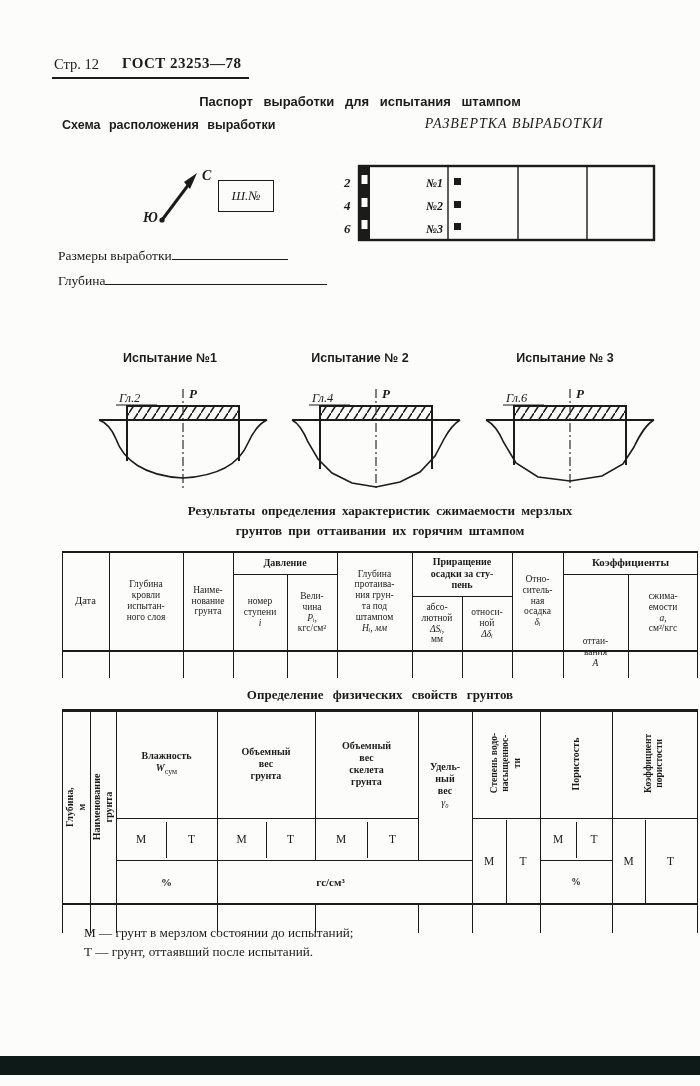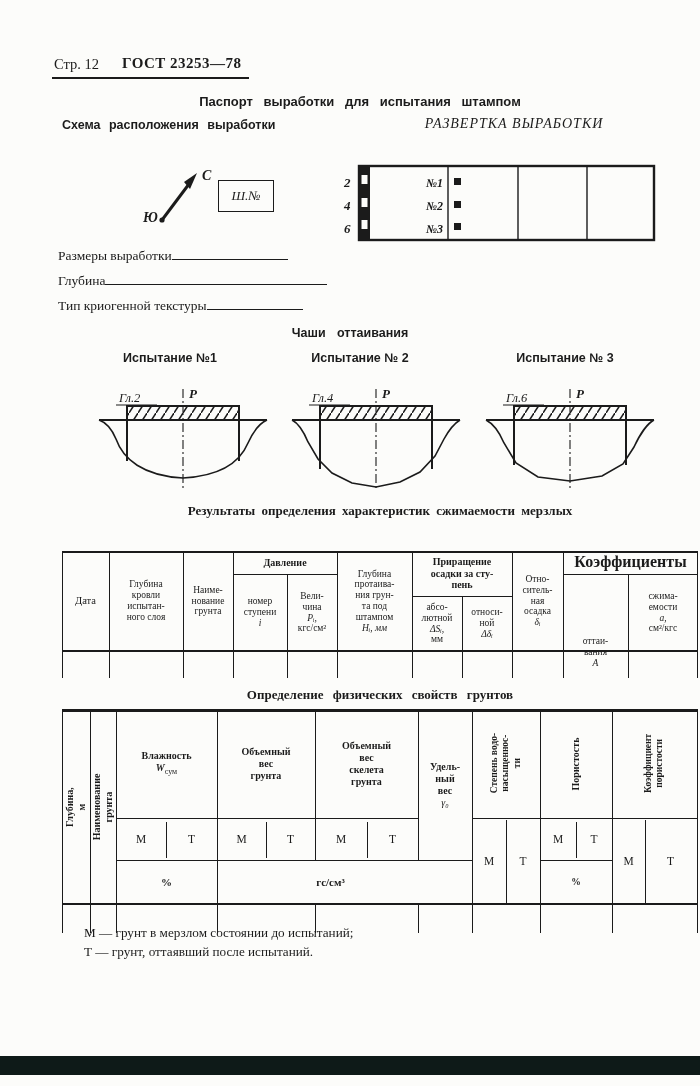--- a/index.html
+++ b/index.html
@@ -70,25 +70,21 @@
     <rect x="114" y="41" width="7" height="7" fill="#1b1b1b"></rect>
     <rect x="114" y="63" width="7" height="7" fill="#1b1b1b"></rect>
   </svg>
 
   <div class="field" style="left:58px;top:246px;text-align:center;">
     <span>Размеры выработки</span><span class="fill" style="width:116px;"></span>
   </div>
   <div class="field" style="left:58px;top:271px;">
     <span>Глубина</span><span class="fill" style="width:222px;"></span>
   </div>
-  <div class="field" style="left:58px;top:296px;">
-    <span>Тип криогенной текстуры</span><span class="fill" style="width:96px;"></span>
-  </div>
-
-  <div class="abs sans b ctr" style="left:200px;top:326px;width:300px;font-size:12.5px;word-spacing:8px;">Чаши оттаивания</div>
+
   <div class="abs sans b ctr" style="left:95px;top:351px;width:150px;font-size:12.5px;">Испытание №1</div>
   <div class="abs sans b ctr" style="left:285px;top:351px;width:150px;font-size:12.5px;">Испытание № 2</div>
   <div class="abs sans b ctr" style="left:490px;top:351px;width:150px;font-size:12.5px;">Испытание № 3</div>
 
   <svg class="abs" style="left:93px;top:385px;" width="182" height="108" viewBox="0 0 182 108">
     <defs>
         <pattern id="h1" width="9" height="14" patternUnits="userSpaceOnUse">
           <line x1="0" y1="14" x2="9" y2="0" stroke="#1b1b1b" stroke-width="1.5"></line>
         </pattern>
       </defs>
@@ -131,20 +127,21 @@
     <text x="26" y="17" font-size="12.5" font-style="italic">Гл.6</text>
     <line x1="23" y1="20" x2="64" y2="20" stroke="#1b1b1b" stroke-width="1.2"></line>
     <rect x="34" y="21" width="112" height="14" fill="url(#h3)" stroke="#1b1b1b" stroke-width="2"></rect>
     <line x1="6" y1="35" x2="174" y2="35" stroke="#1b1b1b" stroke-width="2.2"></line>
     <line x1="34" y1="35" x2="34" y2="80" stroke="#1b1b1b" stroke-width="2"></line>
     <line x1="146" y1="35" x2="146" y2="80" stroke="#1b1b1b" stroke-width="2"></line>
     <path d="M6,35 C12,38 18,44 24,58 L36,78 L58,92 L90,96 L122,91 L143,79 L154,62 C160,49 168,38 174,35" fill="none" stroke="#1b1b1b" stroke-width="1.6"></path>
   </svg>
 
   <div class="abs b ctr" style="left:62px;top:503px;width:636px;font-size:13px;word-spacing:3px;">Результаты определения характеристик сжимаемости мерзлых</div>
+  <div class="abs b ctr" style="left:62px;top:523px;width:636px;font-size:13px;word-spacing:3px;">грунтов при оттаивании их горячим штампом</div>
 
   <div class="hl" style="left:62px;top:551px;width:636px;height:2.4px;"></div>
   <div class="hl" style="left:62px;top:650px;width:636px;height:1.6px;"></div>
   <div class="hl" style="left:233px;top:574px;width:104px;"></div>
   <div class="hl" style="left:563px;top:574px;width:135px;"></div>
   <div class="hl" style="left:412px;top:596px;width:100px;"></div>
   <div class="vl" style="left:62px;top:551px;height:100px;"></div>
   <div class="vl" style="left:109px;top:551px;height:100px;"></div>
   <div class="vl" style="left:183px;top:551px;height:100px;"></div>
   <div class="vl" style="left:233px;top:551px;height:100px;"></div>
@@ -222,21 +219,21 @@
 ной</span>
       <span class="sym">Δδᵢ</span>
     </div>
   <div class="t1cell" style="left:512px;top:551px;width:51px;height:100px;">
       <span class="pre">Отно-
 ситель-
 ная
 осадка</span>
       <span class="sym">δᵢ</span>
     </div>
-  <div class="t1cell b" style="left:563px;top:551px;width:135px;height:23px;font-size:16px;">
+  <div class="t1cell b" style="left:563px;top:551px;width:135px;height:23px;font-size:11px;">
       <span class="pre">Коэффициенты</span>
     </div>
   <div class="t1cell" style="left:563px;top:574px;width:65px;height:77px;margin-top:40px;">
       <span class="pre">оттаи-
 вания</span>
       <span class="sym">А</span>
     </div>
   <div class="t1cell" style="left:628px;top:574px;width:70px;height:77px;">
       <span class="pre">сжима-
 емости</span>

